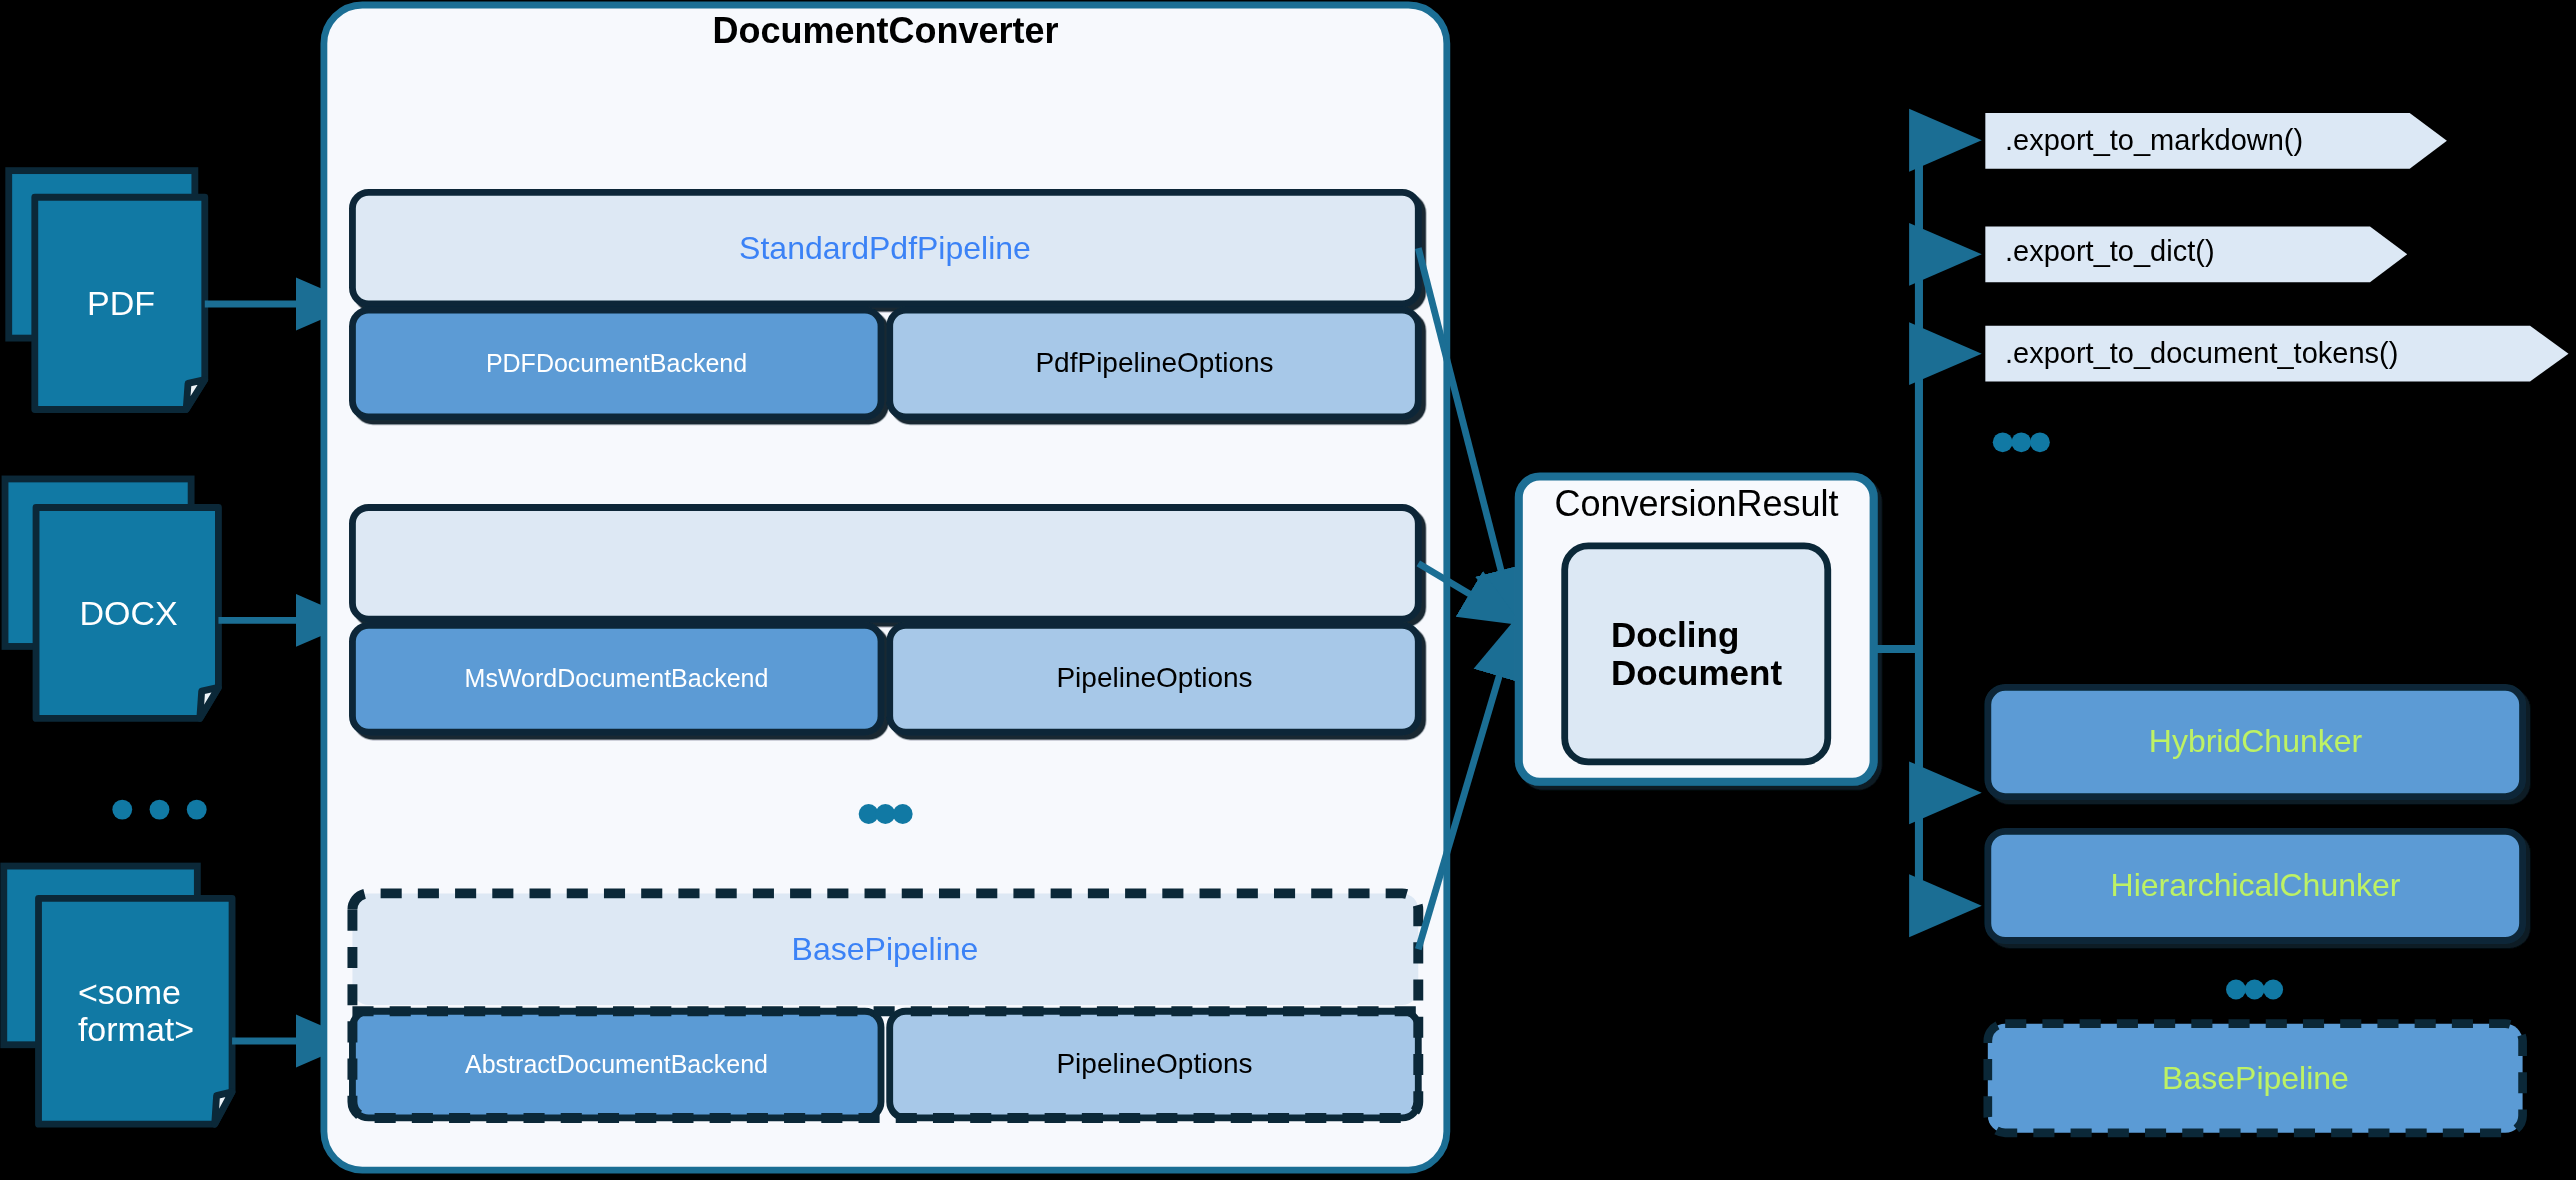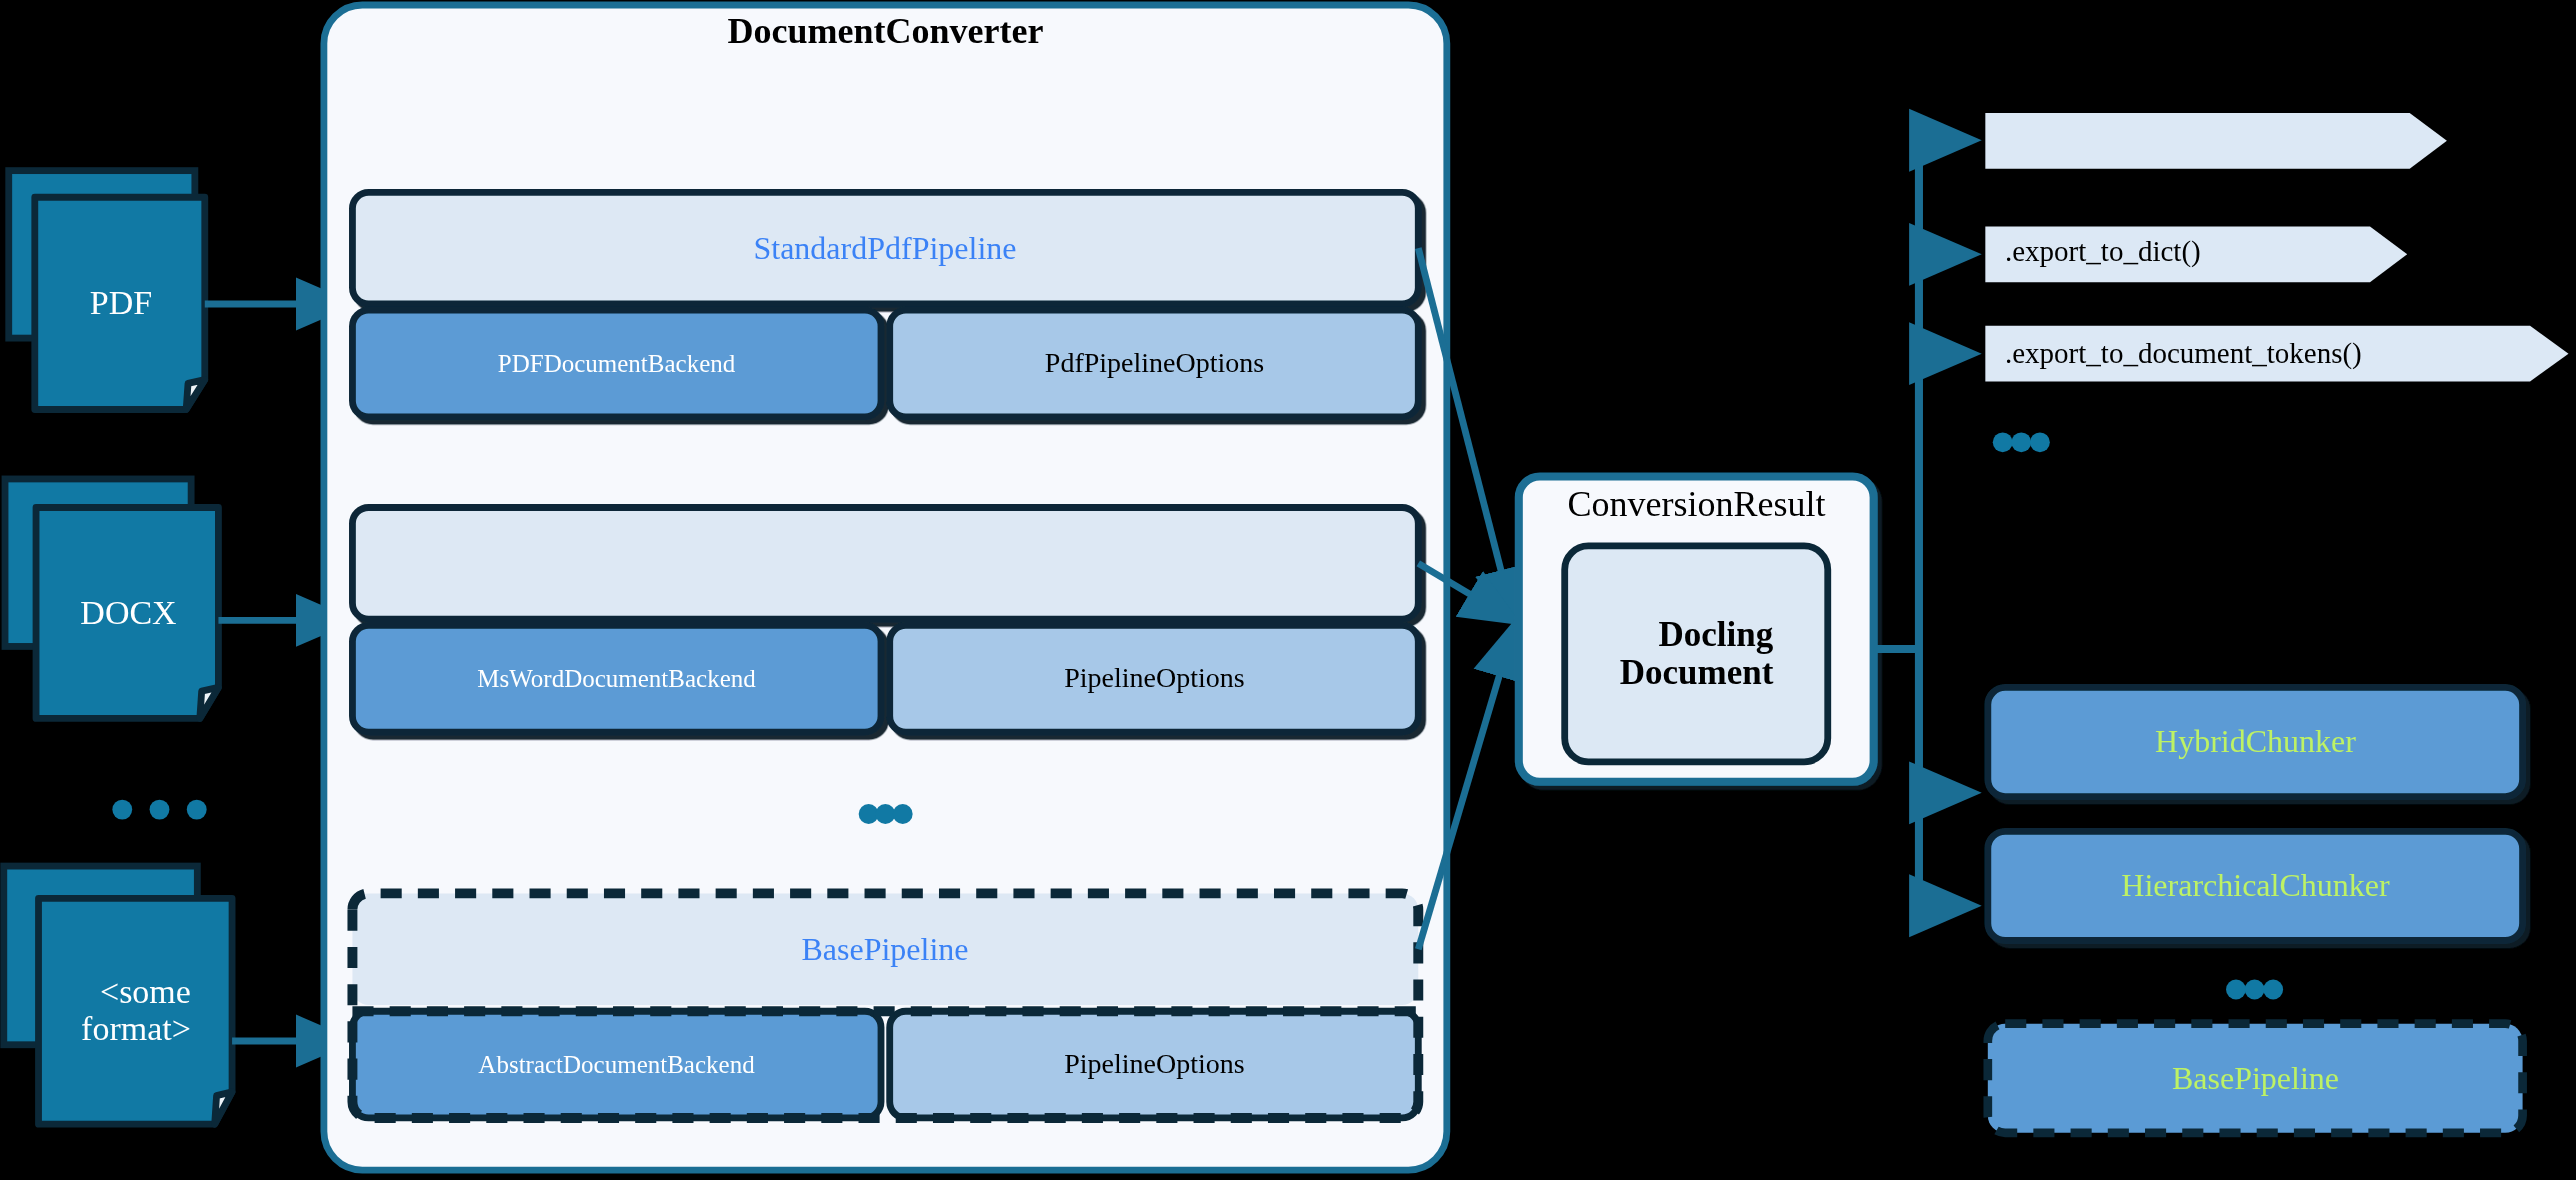--- a/index.html
+++ b/index.html
@@ -3,21 +3,21 @@
 <meta charset="utf-8">
 <title>Docling Architecture Diagram</title>
 <style>
   html,body{margin:0;padding:0;background:#000;}
   body{width:2576px;height:1180px;overflow:hidden;
        font-family:"Liberation Sans","DejaVu Sans",sans-serif;}
   #stage{position:relative;width:2576px;height:1180px;background:#000;}
   svg.layer{position:absolute;left:0;top:0;width:2576px;height:1180px;}
 
   .txt{position:absolute;display:flex;align-items:center;justify-content:center;
-       text-align:right;line-height:1.08;white-space:pre-line;font-family:Liberation Serif, serif;}
+       text-align:left;line-height:1.08;white-space:pre-line;}
 
   .doc-label{color:#ffffff;font-size:34px;}
   .panel-title{color:#000000;font-size:36px;font-weight:bold;}
   .pipe-label{color:#3b82f6;font-size:32px;}
   .backend-label{color:#ffffff;font-size:25px;}
   .options-label{color:#000000;font-size:28px;}
   .cr-title{color:#000000;font-size:36px;}
   .dd-label{color:#000000;font-size:35px;font-weight:bold;}
   .export-label{color:#000000;font-size:29px;justify-content:flex-start;}
   .chunker-label{color:#bef264;font-size:32px;}
@@ -148,20 +148,21 @@
   <div class="txt options-label" style="left:890px;top:625px;width:529px;height:107px;">PipelineOptions</div>
 
   <div class="txt pipe-label" style="left:352px;top:893px;width:1066px;height:112px;">BasePipeline</div>
   <div class="txt backend-label" style="left:352px;top:1011px;width:529px;height:107px;">AbstractDocumentBackend</div>
   <div class="txt options-label" style="left:890px;top:1011px;width:529px;height:107px;">PipelineOptions</div>
 
   <div class="txt cr-title" style="left:1519px;top:485px;width:355px;height:38px;">ConversionResult</div>
   <div class="txt dd-label" style="left:1565px;top:546px;width:263px;height:216px;">Docling
 Document</div>
 
+  <div class="txt export-label" style="left:2005px;top:113px;width:447px;height:56px;">.export_to_markdown()</div>
   <div class="txt export-label" style="left:2005px;top:226px;width:409px;height:52px;">.export_to_dict()</div>
   <div class="txt export-label" style="left:2005px;top:326px;width:558px;height:56px;">.export_to_document_tokens()</div>
 
   <div class="txt chunker-label" style="left:1988px;top:687px;width:535px;height:109px;">HybridChunker</div>
   <div class="txt chunker-label" style="left:1988px;top:831px;width:535px;height:109px;">HierarchicalChunker</div>
   <div class="txt chunker-label" style="left:1988px;top:1024px;width:535px;height:109px;">BasePipeline</div>
 
 </div>
 
 

